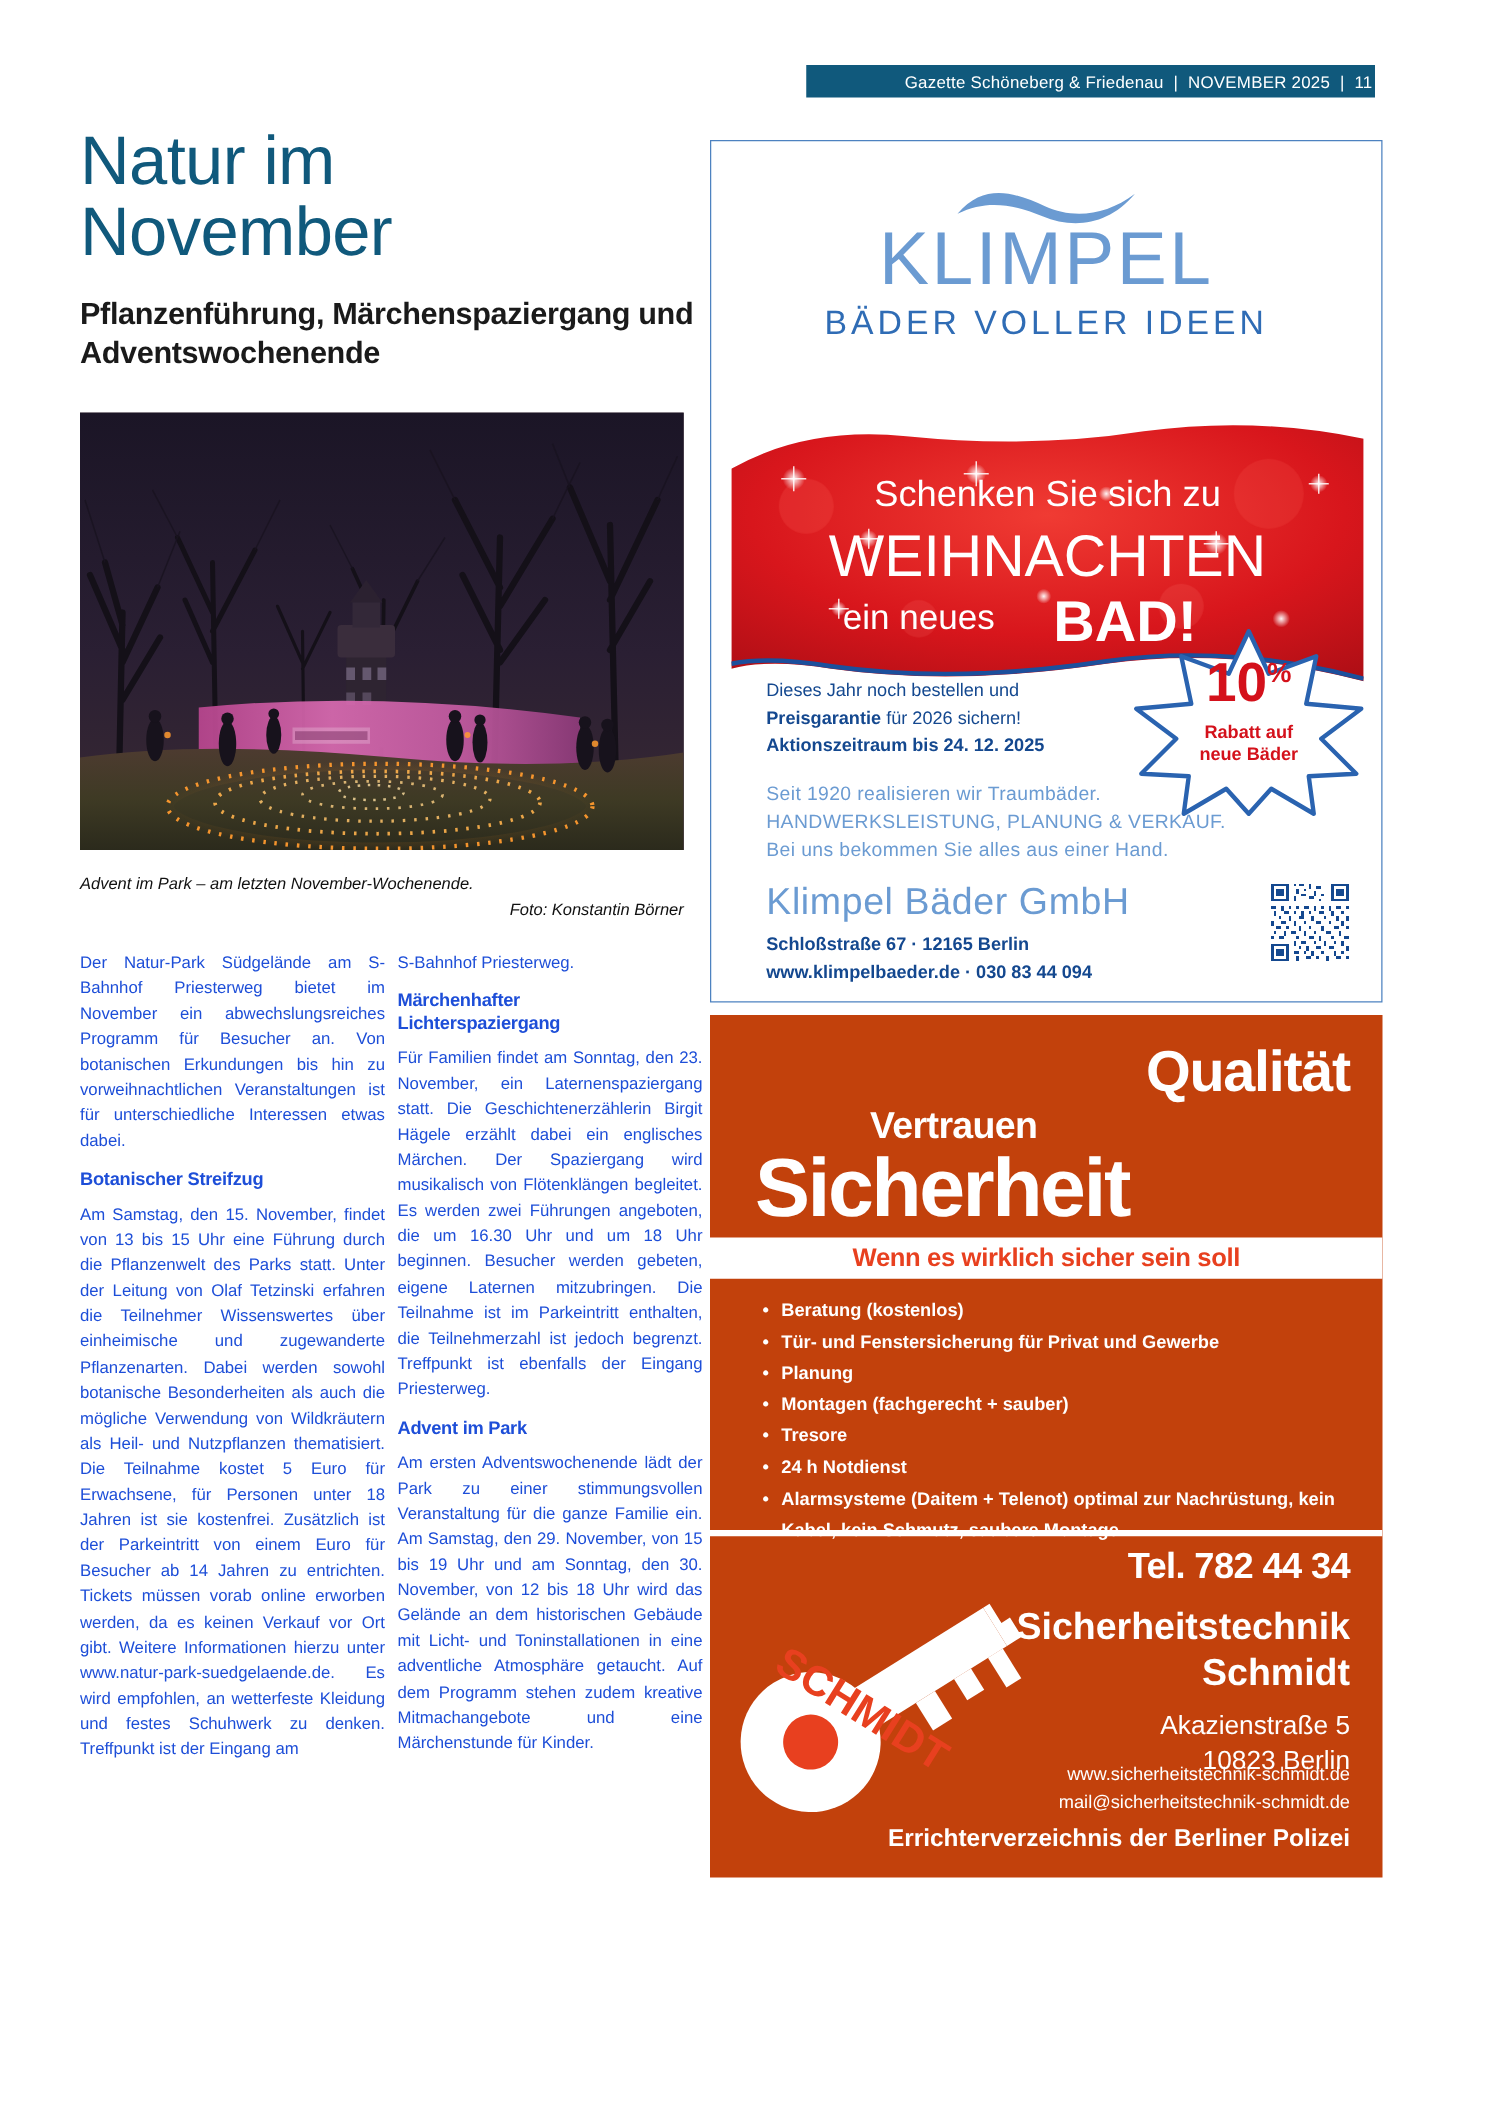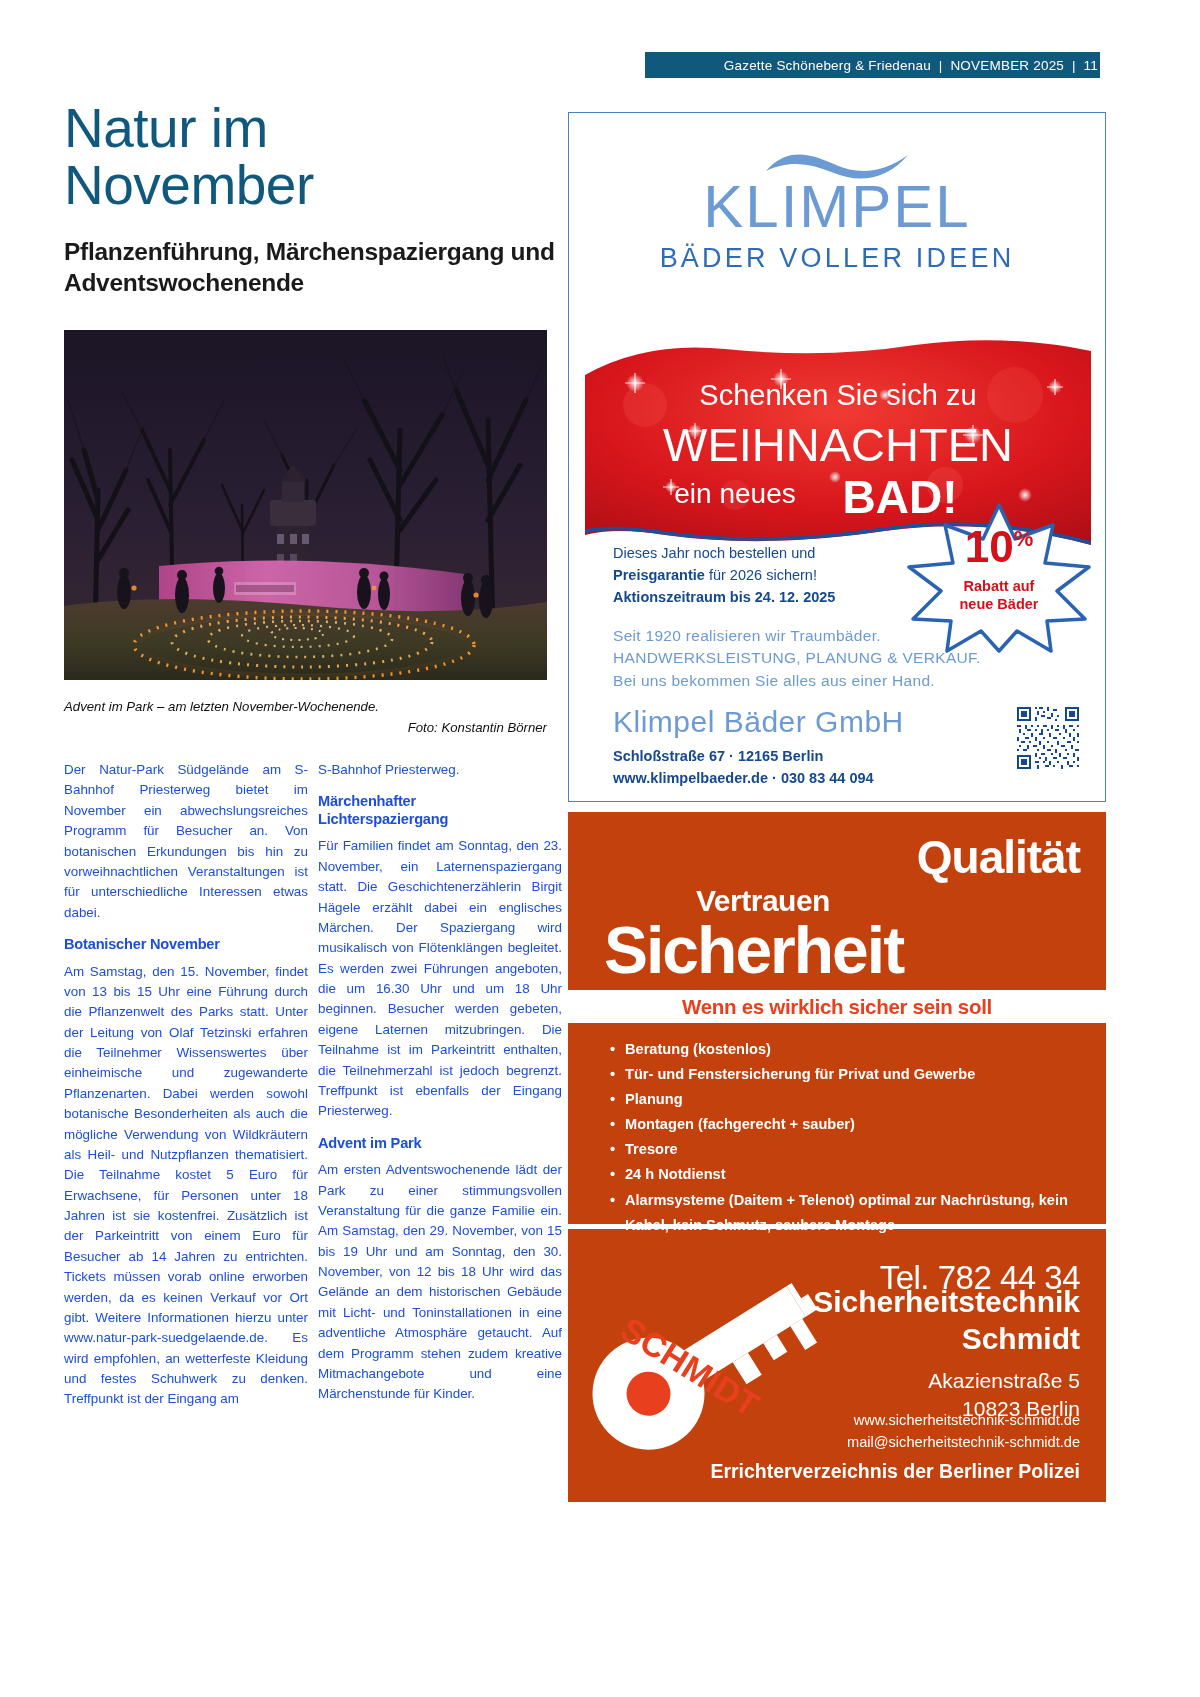--- a/index.html
+++ b/index.html
@@ -66,21 +66,21 @@
     display:flex;align-items:center;justify-content:center;}
   .sc-white span{color:#e8401f;font-size:20.5px;font-weight:700;letter-spacing:-.3px;}
   .sc-list{position:absolute;left:40px;top:225px;width:470px;color:#fff;font-size:14.6px;
     font-weight:700;line-height:1.72;}
   .sc-list li{margin:0;}
   .sc-list ul{margin:0;padding-left:17px;list-style:none;}
   .sc-list li:before{content:"•";display:inline-block;width:15px;margin-left:-15px;}
 
   .sc-sep{position:absolute;left:0;top:412px;width:100%;height:5px;background:#fff;}
 
-  .sc-tel{position:absolute;right:26px;top:447px;font-size:33px;font-weight:400;color:#fff;letter-spacing:-.5px;}
+  .sc-tel{position:absolute;right:26px;top:425px;font-size:29px;font-weight:700;color:#fff;letter-spacing:-.5px;}
   .sc-co{position:absolute;right:26px;top:472px;text-align:right;color:#fff;}
   .sc-co .l1{font-size:30px;font-weight:700;line-height:1.22;text-align:right;}
   .sc-co .l2{font-size:21px;line-height:1.34;margin-top:10px;font-weight:400;}
   .sc-web{position:absolute;right:26px;top:598px;text-align:right;color:#fff;font-size:14.6px;line-height:1.5;}
   .sc-err{position:absolute;right:26px;top:648px;text-align:right;color:#fff;font-size:19.5px;font-weight:700;}
   .sc-key{position:absolute;left:10px;top:420px;width:250px;height:260px;}
 </style>
 </head>
 <body>
 
@@ -184,21 +184,21 @@
         <circle cx="412" cy="265" r="2.6"></circle>
     </g>
   </svg>
 </div>
 
 <div class="caption">Advent im Park – am letzten November-Wochenende.</div>
 <div class="credit">Foto: Konstantin Börner</div>
 
 <div class="col col-1">
   <p>Der Natur-Park Südgelände am S-Bahnhof Priesterweg bietet im November ein abwechslungsreiches Programm für Besucher an. Von botanischen Erkundungen bis hin zu vorweihnachtlichen Veranstaltungen ist für unterschiedliche Interessen etwas dabei.</p>
-  <h3>Botanischer November</h3>
+  <h3>Botanischer Streifzug</h3>
   <p>Am Samstag, den 15. November, findet von 13 bis 15 Uhr eine Führung durch die Pflanzenwelt des Parks statt. Unter der Leitung von Olaf Tetzinski erfahren die Teilnehmer Wissenswertes über einheimische und zugewanderte Pflanzenarten. Dabei werden sowohl botanische Besonderheiten als auch die mögliche Verwendung von Wildkräutern als Heil- und Nutzpflanzen thematisiert. Die Teilnahme kostet 5 Euro für Erwachsene, für Personen unter 18 Jahren ist sie kostenfrei. Zusätzlich ist der Parkeintritt von einem Euro für Besucher ab 14 Jahren zu entrichten. Tickets müssen vorab online erworben werden, da es keinen Verkauf vor Ort gibt. Weitere Informationen hierzu unter www.natur-park-suedgelaende.de. Es wird empfohlen, an wetterfeste Kleidung und festes Schuhwerk zu denken. Treffpunkt ist der Eingang am</p>
 </div>
 
 <div class="col col-2">
   <p>S-Bahnhof Priesterweg.</p>
   <h3>
     <span>Märchenhafter</span><br>
     <span>Lichterspaziergang</span>
   </h3>
   <p>Für Familien findet am Sonntag, den 23. November, ein Laternenspaziergang statt. Die Geschichtenerzählerin Birgit Hägele erzählt dabei ein englisches Märchen. Der Spaziergang wird musikalisch von Flötenklängen begleitet. Es werden zwei Führungen angeboten, die um 16.30 Uhr und um 18 Uhr beginnen. Besucher werden gebeten, eigene Laternen mitzubringen. Die Teilnahme ist im Parkeintritt enthalten, die Teilnehmerzahl ist jedoch begrenzt. Treffpunkt ist ebenfalls der Eingang Priesterweg.</p>

